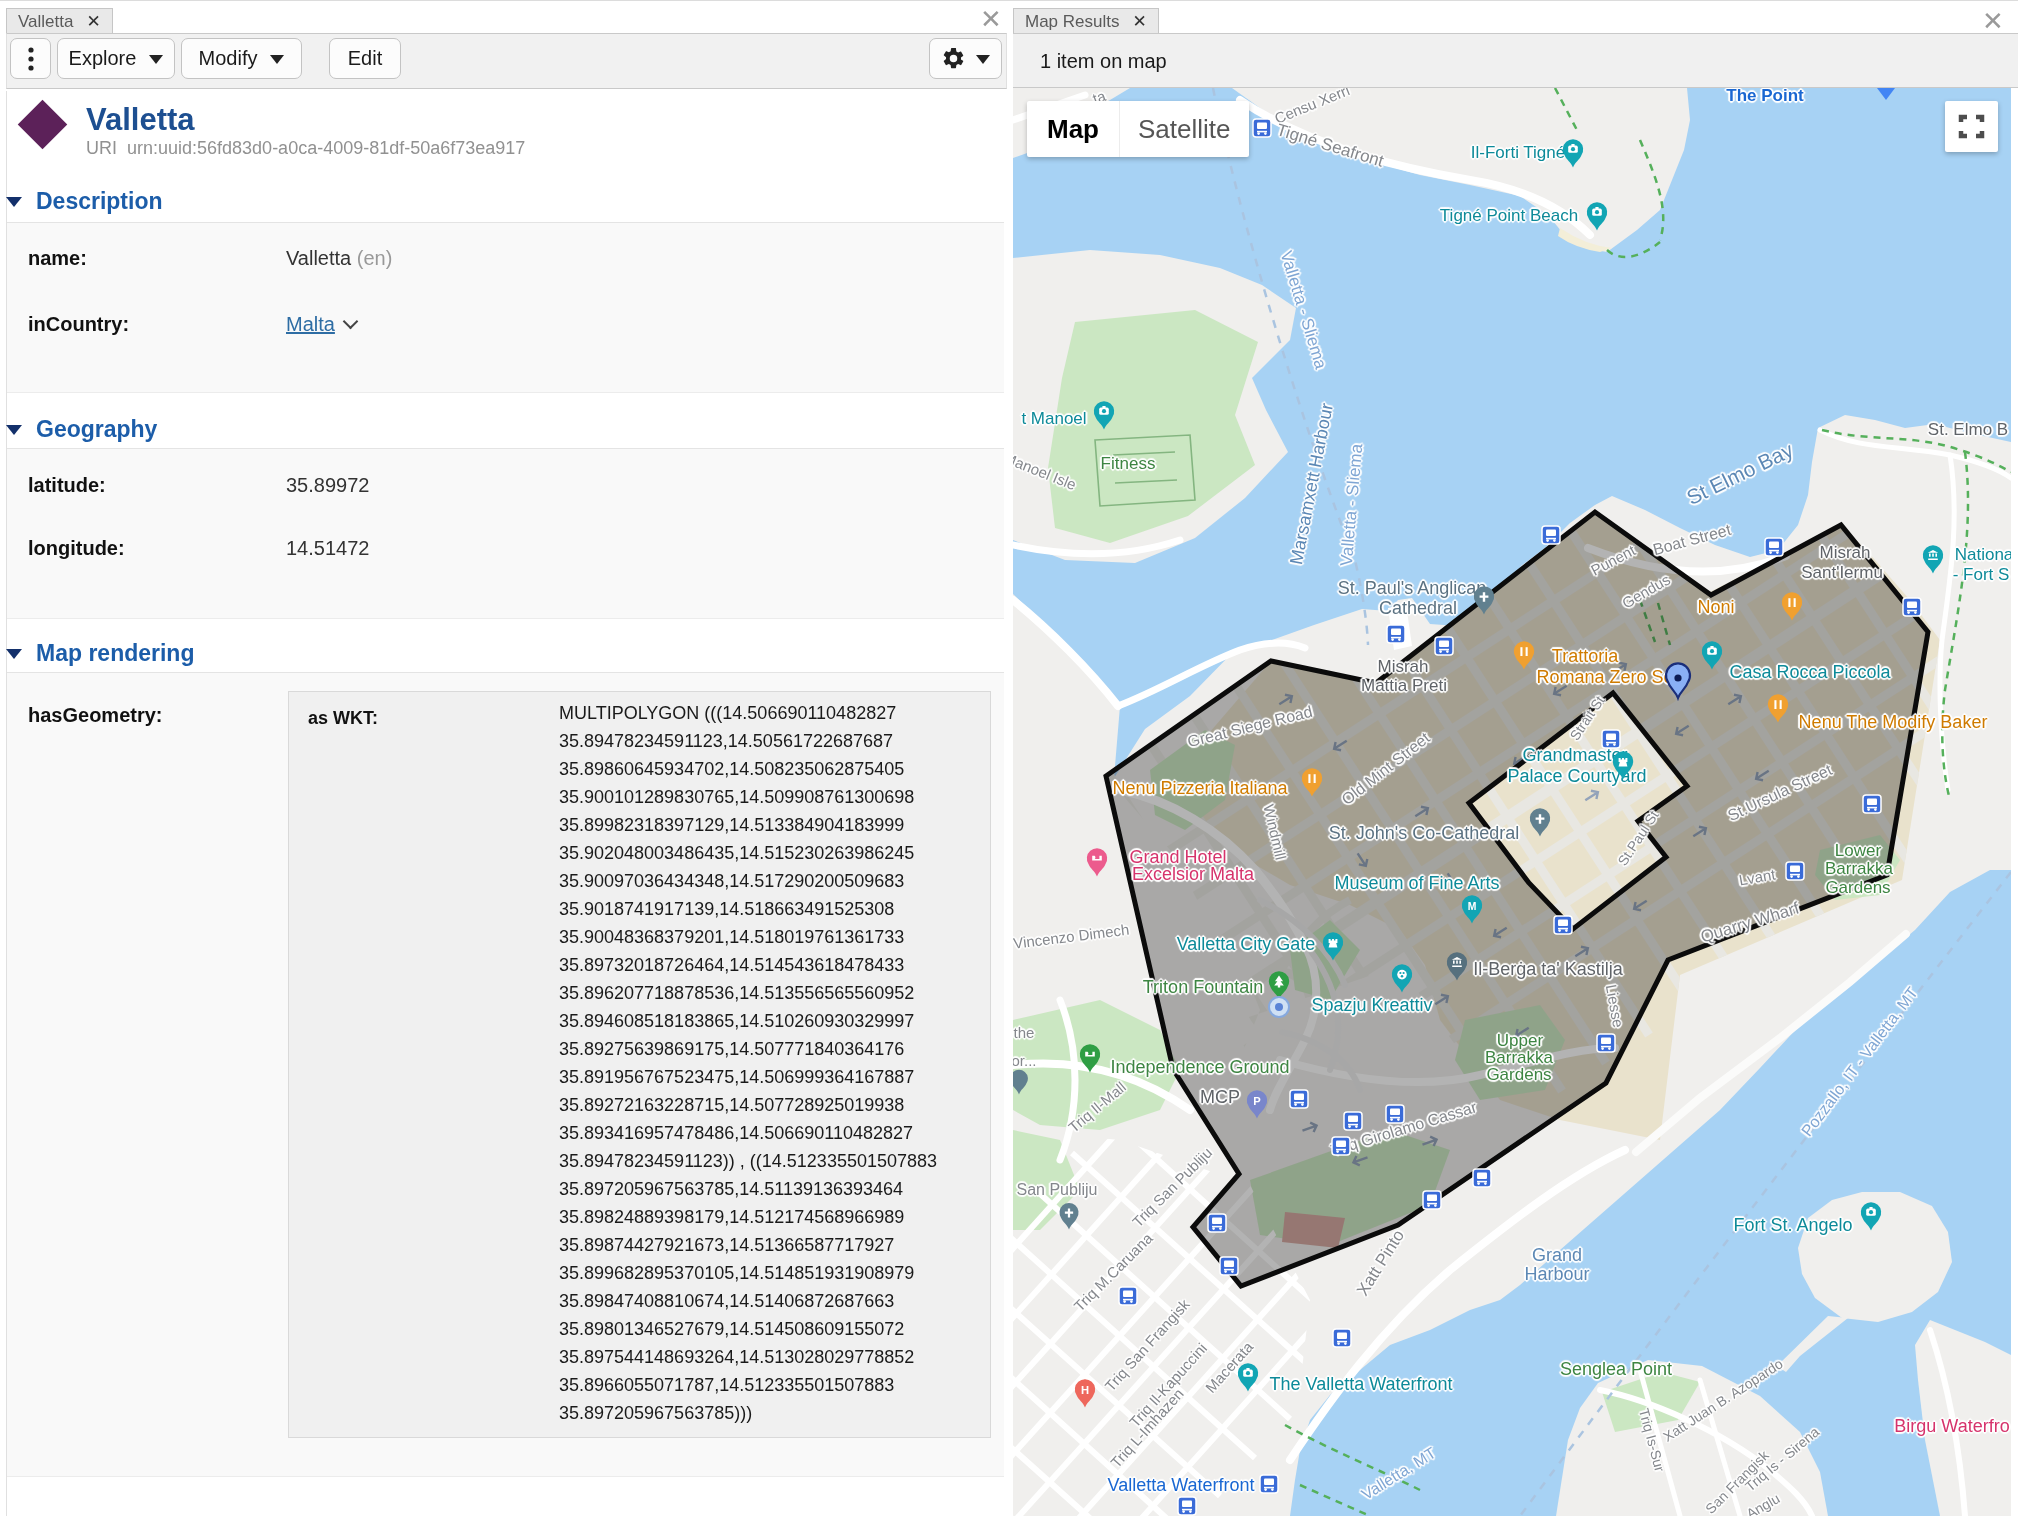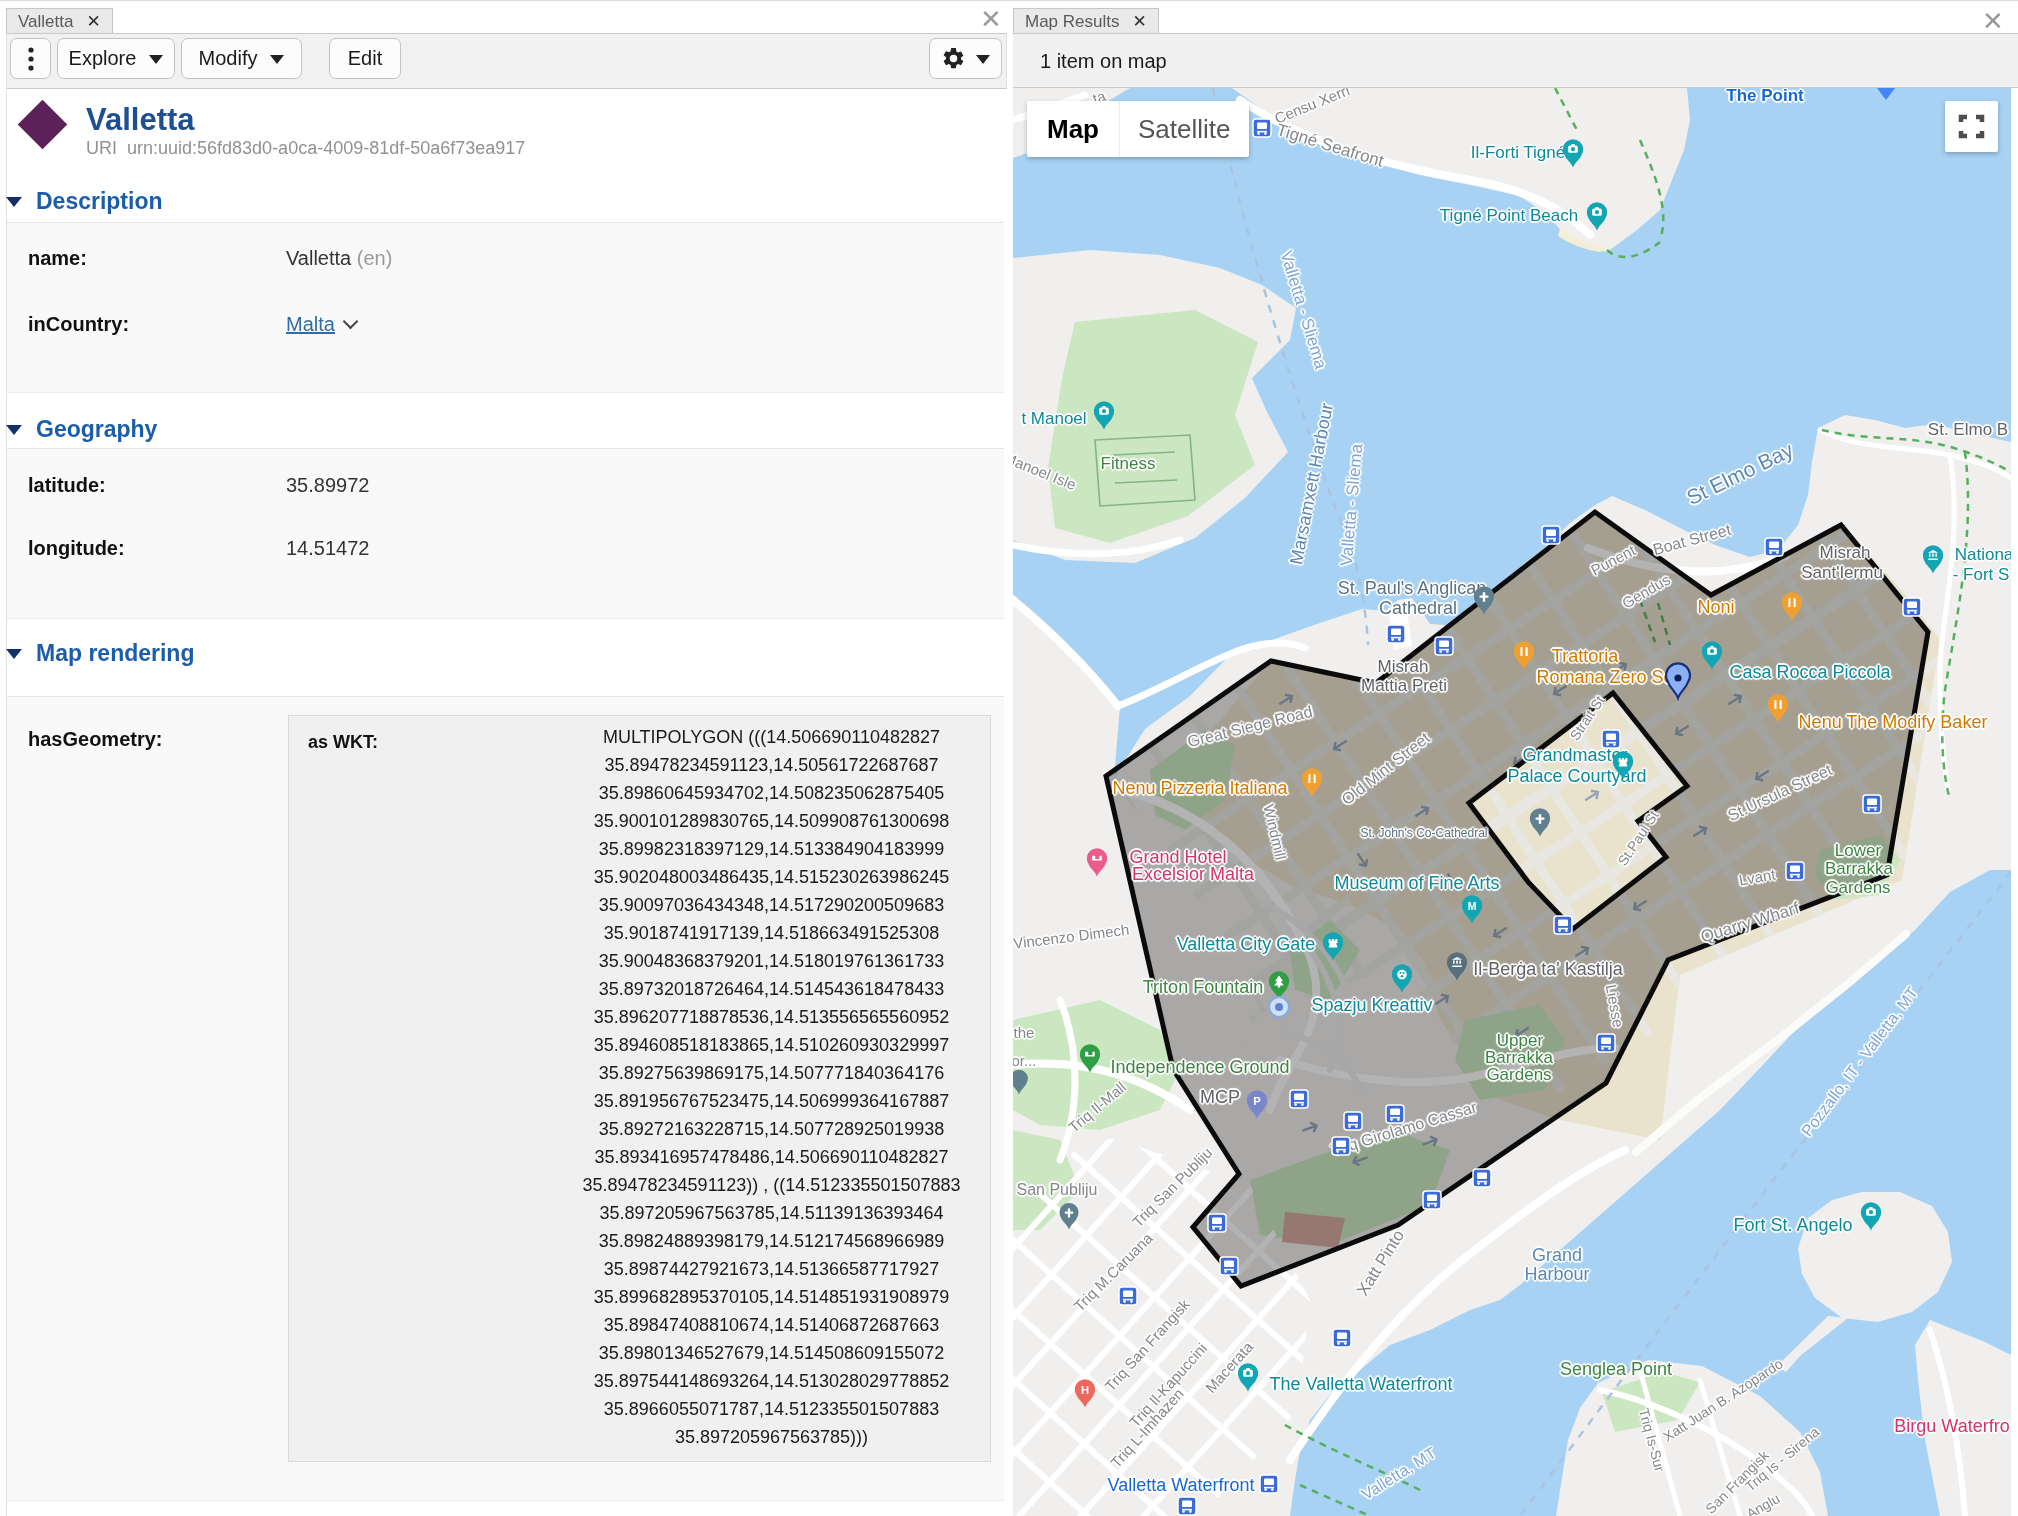--- a/index.html
+++ b/index.html
@@ -89,21 +89,21 @@
 
   <div class="sechead" style="top:408px;"><span class="tri"></span>Geography</div>
   <div class="rows" style="top:440px;height:169px;">
     <div class="lbl" style="top:25px;">latitude:</div>
       <div class="val" style="top:25px;">35.89972</div>
     <div class="lbl" style="top:88px;">longitude:</div>
       <div class="val" style="top:88px;">14.51472</div>
   </div>
 
   <div class="sechead" style="top:632px;"><span class="tri"></span>Map rendering</div>
-  <div class="rows" style="top:688px;height:803px;text-align:center;">
+  <div class="rows" style="top:664px;height:803px;">
     <div class="lbl" style="top:31px;">hasGeometry:</div>
     <div id="wktbox">
       <div id="wktlbl">as WKT:</div>
       <div id="wkt">MULTIPOLYGON (((14.506690110482827
 35.89478234591123,14.50561722687687
 35.89860645934702,14.508235062875405
 35.900101289830765,14.509908761300698
 35.89982318397129,14.513384904183999
 35.902048003486435,14.515230263986245
 35.90097036434348,14.517290200509683
@@ -376,21 +376,21 @@
 <div class="ml" style="left:399px;top:500px;color:#5b7282;font-size:18px;">St. Paul's Anglican</div>
 <div class="ml" style="left:405px;top:520px;color:#5b7282;font-size:18px;">Cathedral</div>
 <div class="ml" style="left:703px;top:519px;color:#cf7b00;font-size:18px;">Noni</div>
 <div class="ml" style="left:187px;top:700px;color:#cf7b00;font-size:18px;">Nenu Pizzeria Italiana</div>
 <div class="ml" style="left:572px;top:568px;color:#cf7b00;font-size:18px;">Trattoria</div>
 <div class="ml" style="left:592px;top:589px;color:#cf7b00;font-size:18px;">Romana Zero Se</div>
 <div class="ml" style="left:797px;top:584px;color:#0d8a99;font-size:18px;">Casa Rocca Piccola</div>
 <div class="ml" style="left:880px;top:634px;color:#cf7b00;font-size:18px;">Nenu The Modify Baker</div>
 <div class="ml" style="left:562px;top:667px;color:#0d8a99;font-size:18px;">Grandmaster</div>
 <div class="ml" style="left:564px;top:688px;color:#0d8a99;font-size:18px;">Palace Courtyard</div>
-<div class="ml" style="left:411px;top:745px;color:#5b7282;font-size:12px;">St. John's Co-Cathedral</div>
+<div class="ml" style="left:411px;top:745px;color:#5b7282;font-size:18px;">St. John's Co-Cathedral</div>
 <div class="ml" style="left:404px;top:795px;color:#0d8a99;font-size:18px;">Museum of Fine Arts</div>
 <div class="ml" style="left:359px;top:917px;color:#0d8a99;font-size:18px;">Spazju Kreattiv</div>
 <div class="ml" style="left:233px;top:856px;color:#0d8a99;font-size:18px;">Valletta City Gate</div>
 <div class="ml" style="left:190px;top:899px;color:#3d8542;font-size:18px;">Triton Fountain</div>
 <div class="ml" style="left:187px;top:979px;color:#3d8542;font-size:18px;">Independence Ground</div>
 <div class="ml" style="left:165px;top:769px;color:#d6336c;font-size:18px;">Grand Hotel</div>
 <div class="ml" style="left:180px;top:786px;color:#d6336c;font-size:18px;">Excelsior Malta</div>
 <div class="ml" style="left:348px;top:1296px;color:#0d8a99;font-size:18px;">The Valletta Waterfront</div>
 <div class="ml" style="left:168px;top:1397px;color:#1967d2;font-size:18px;">Valletta Waterfront</div>
 <div class="ml" style="left:780px;top:1137px;color:#0d8a99;font-size:18px;">Fort St. Angelo</div>

